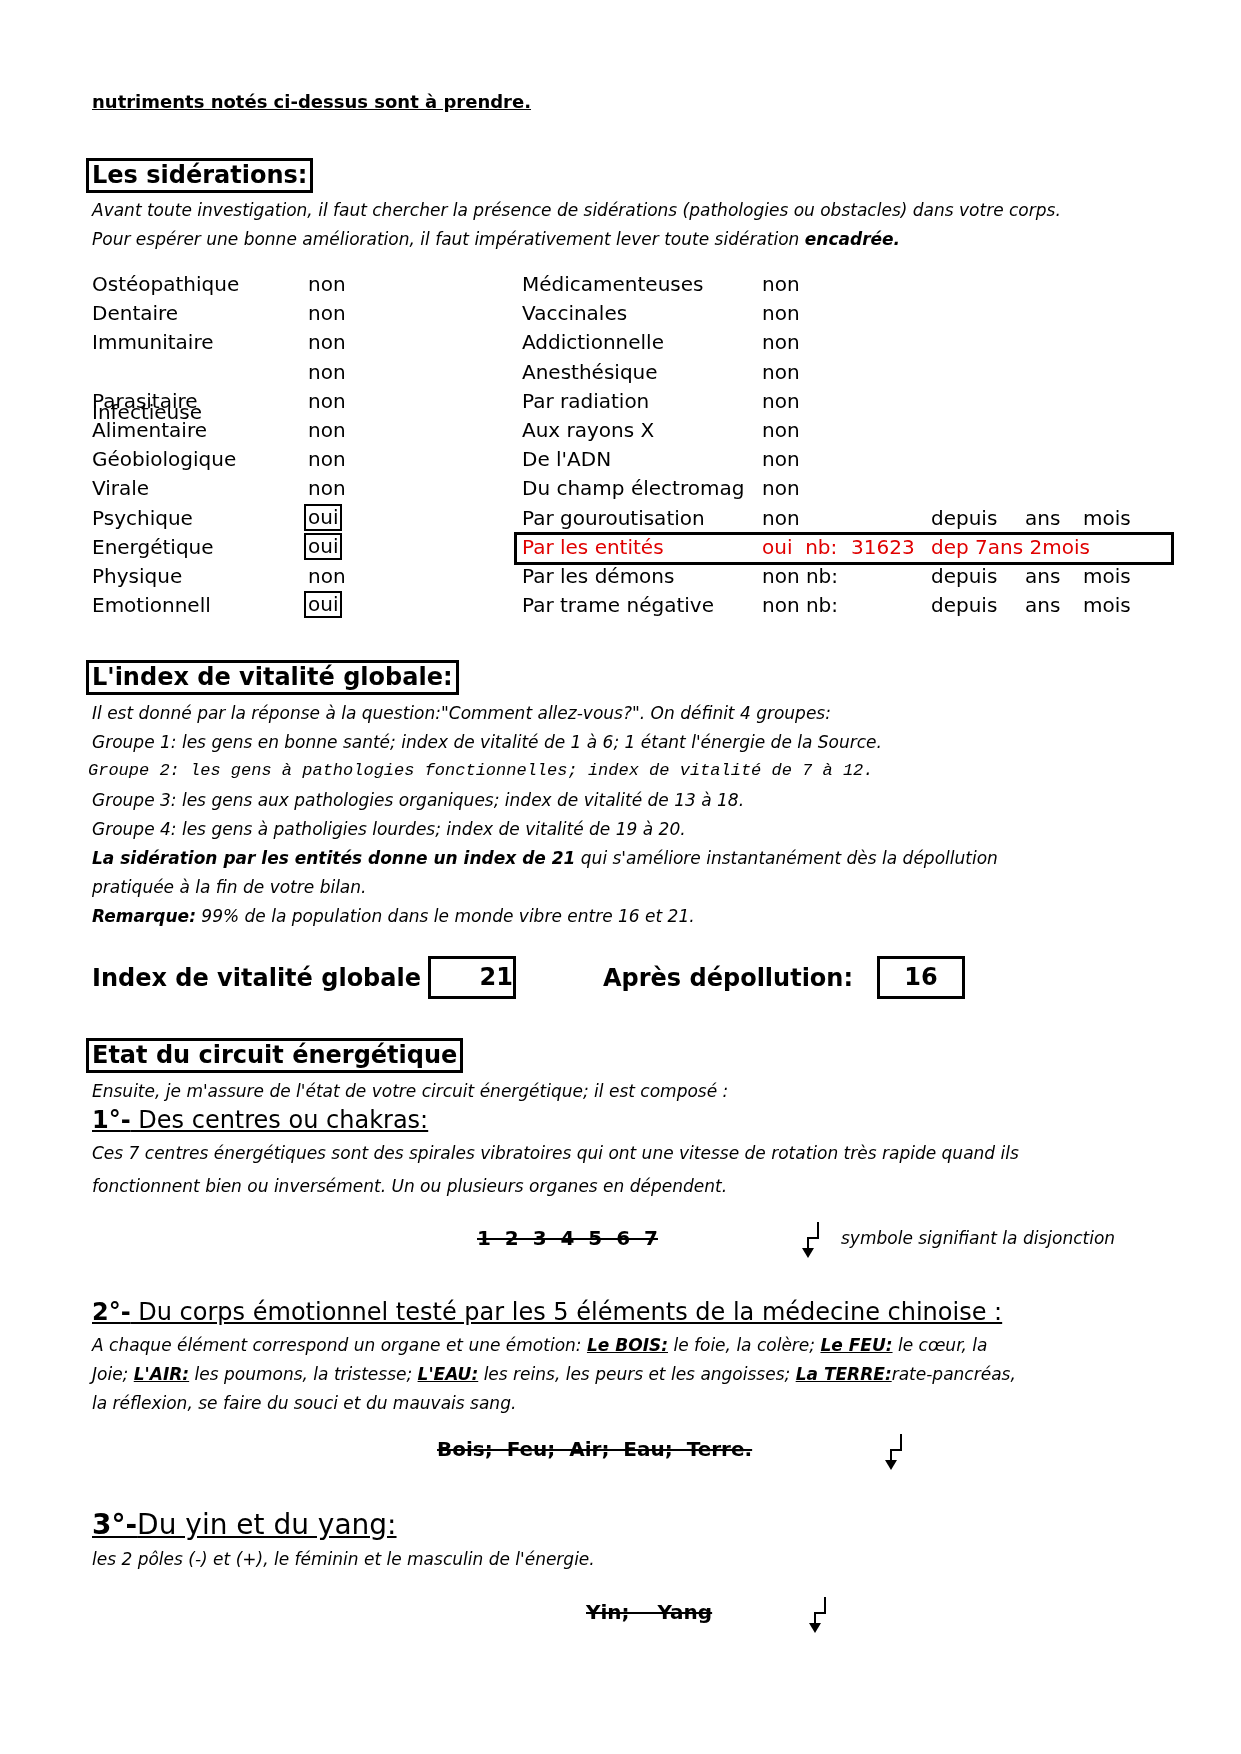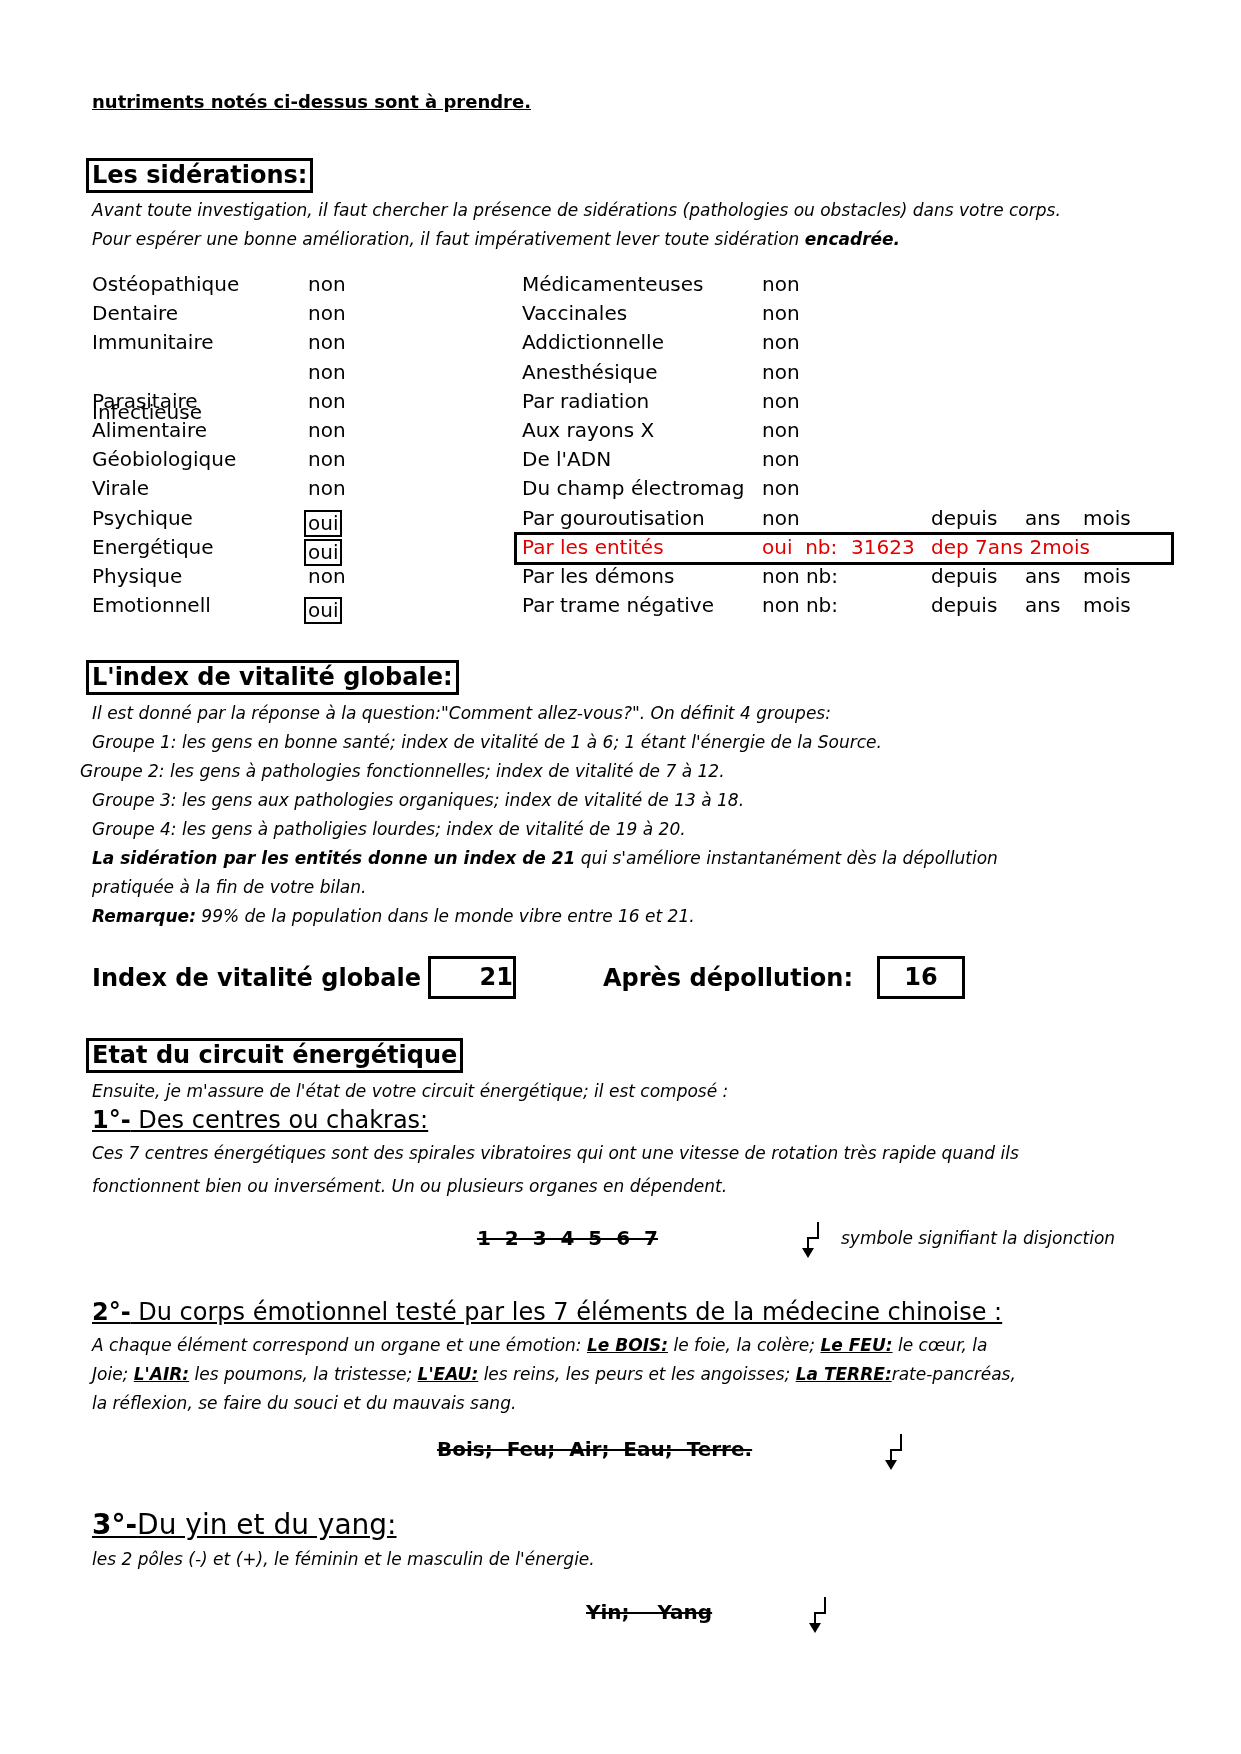--- a/index.html
+++ b/index.html
@@ -7,21 +7,21 @@
   .abs { position: absolute; white-space: nowrap; }
   .b { font-weight: bold; }
   .i { font-style: italic; }
   .u { text-decoration: underline; }
   .s { text-decoration: line-through; text-decoration-thickness: 2px; }
   .t17 { font-size: 17px; }
   .t18 { font-size: 18px; }
   .t20 { font-size: 20px; }
   .t24 { font-size: 24px; }
   .box { border: 3px solid #000; padding: 0 3px; line-height: 1.2; }
-  .boxsm { border: 2px solid #000; padding: 0 2px; margin-top: 6px; }
+  .boxsm { border: 2px solid #000; padding: 0 2px; }
   .red { color: #e00000; }
   .arrow { position: absolute; width: 22px; height: 40px; }
 </style>
 </head>
 <body>
 
 <div class="abs b u t18" style="left:92px; top:91px;">nutriments notés ci-dessus sont à prendre.</div>
 
 <div class="abs b t24 box" style="left:86px; top:158px;">Les sidérations:</div>
 <div class="abs i t17" style="left:92px; top:200px;">Avant toute investigation, il faut chercher la présence de sidérations (pathologies ou obstacles) dans votre corps.</div>
@@ -89,21 +89,21 @@
     <div class="abs t20" style="left: 931px; top: 593.2px; white-space: pre;">depuis</div>
     <div class="abs t20" style="left: 1025px; top: 593.2px; white-space: pre;">ans</div>
     <div class="abs t20" style="left: 1083px; top: 593.2px; white-space: pre;">mois</div>
   </div>
 <div class="abs" style="left:514px; top:532px; width:654px; height:27px; border:3px solid #000;"></div>
 
 <div class="abs b t24 box" style="left:86px; top:660px;">L'index de vitalité globale:</div>
 <div id="vit-lines">
     <div class="abs i t17" style="left: 92px; top: 703px;">Il est donné par la réponse à la question:"Comment allez-vous?". On définit 4 groupes:</div>
     <div class="abs i t17" style="left: 92px; top: 732px;">Groupe 1:  les gens en bonne santé; index de vitalité de 1 à 6; 1 étant l'énergie de la Source.</div>
-    <div class="abs i t17" style="left: 80px; top: 761px;">Groupe 2:  les gens à pathologies fonctionnelles; index de vitalité de 7 à 12.</div>
+    <div class="abs i t17" style="left: 88px; top: 761px; font-family: Liberation Mono, monospace;">Groupe 2:  les gens à pathologies fonctionnelles; index de vitalité de 7 à 12.</div>
     <div class="abs i t17" style="left: 92px; top: 790px;">Groupe 3:  les gens aux pathologies organiques; index de vitalité de 13 à 18.</div>
     <div class="abs i t17" style="left: 92px; top: 819px;">Groupe 4:  les gens à patholigies lourdes; index de vitalité de 19 à 20.</div>
   </div>
 <div class="abs i t17" style="left:92px; top:848px;"><span class="b">La sidération par les entités donne un index de 21</span><span> qui s'améliore instantanément dès la dépollution</span></div>
 <div class="abs i t17" style="left:92px; top:877px;">pratiquée à la fin de votre bilan.</div>
 <div class="abs i t17" style="left:92px; top:906px;"><span class="b">Remarque:</span><span> 99% de la population dans le monde vibre entre 16 et 21.</span></div>
 
 <div class="abs b t24" style="left:92px; top:964px;">Index de vitalité globale</div>
 <div class="abs b t24" style="left:428px; top:956px; width:82px; height:37px; border:3px solid #000; text-align:right; line-height:37px;">21</div>
 <div class="abs b t24" style="left:603px; top:964px;">Après dépollution:</div>
@@ -114,21 +114,21 @@
 <div class="abs u" style="left:92px; top:1106px; font-size:24px;"><span class="b">1°-</span><span> Des centres ou chakras:</span></div>
 <div class="abs i t17" style="left:92px; top:1143px;">Ces 7 centres énergétiques sont des spirales vibratoires qui ont une vitesse de rotation très rapide quand ils</div>
 <div class="abs i t17" style="left:92px; top:1176px;">fonctionnent bien ou inversément. Un ou plusieurs organes en dépendent.</div>
 <div class="abs b s t20" style="left:477px; top:1226px; white-space:pre;">1  2  3  4  5  6  7</div>
 <svg class="arrow" style="left:800px; top:1220px;" viewBox="0 0 22 40">
     <polyline points="18,2 18,18 8,18 8,30" fill="none" stroke="#000" stroke-width="2"></polyline>
     <polygon points="2,28 14,28 8,38" fill="#000"></polygon>
   </svg>
 <div class="abs i t17" style="left:841px; top:1228px;">symbole signifiant la disjonction</div>
 
-<div class="abs u" style="left:92px; top:1298px; font-size:24px;"><span class="b">2°-</span><span> Du corps émotionnel testé par les 7 éléments de la médecine chinoise :</span></div>
+<div class="abs u" style="left:92px; top:1298px; font-size:24px;"><span class="b">2°-</span><span> Du corps émotionnel testé par les 5 éléments de la médecine chinoise :</span></div>
 <div class="abs i t17" style="left:92px; top:1335px;"><span>A chaque élément correspond un organe et une émotion: </span><span class="b u">Le BOIS:</span><span> le foie, la colère; </span><span class="b u">Le FEU:</span><span> le cœur, la</span></div>
 <div class="abs i t17" style="left:92px; top:1364px;"><span>Joie; </span><span class="b u">L'AIR:</span><span> les poumons, la tristesse; </span><span class="b u">L'EAU:</span><span> les reins, les peurs et les angoisses; </span><span class="b u">La TERRE:</span><span>rate-pancréas,</span></div>
 <div class="abs i t17" style="left:92px; top:1393px;">la réflexion, se faire du souci et du mauvais sang.</div>
 <div class="abs b s t20" style="left:437px; top:1437px; white-space:pre;">Bois;  Feu;  Air;  Eau;  Terre.</div>
 <svg class="arrow" style="left:883px; top:1432px;" viewBox="0 0 22 40">
     <polyline points="18,2 18,18 8,18 8,30" fill="none" stroke="#000" stroke-width="2"></polyline>
     <polygon points="2,28 14,28 8,38" fill="#000"></polygon>
   </svg>
 
 <div class="abs u" style="left:92px; top:1508px; font-size:28px;"><span class="b">3°-</span><span>Du yin et du yang:</span></div>

